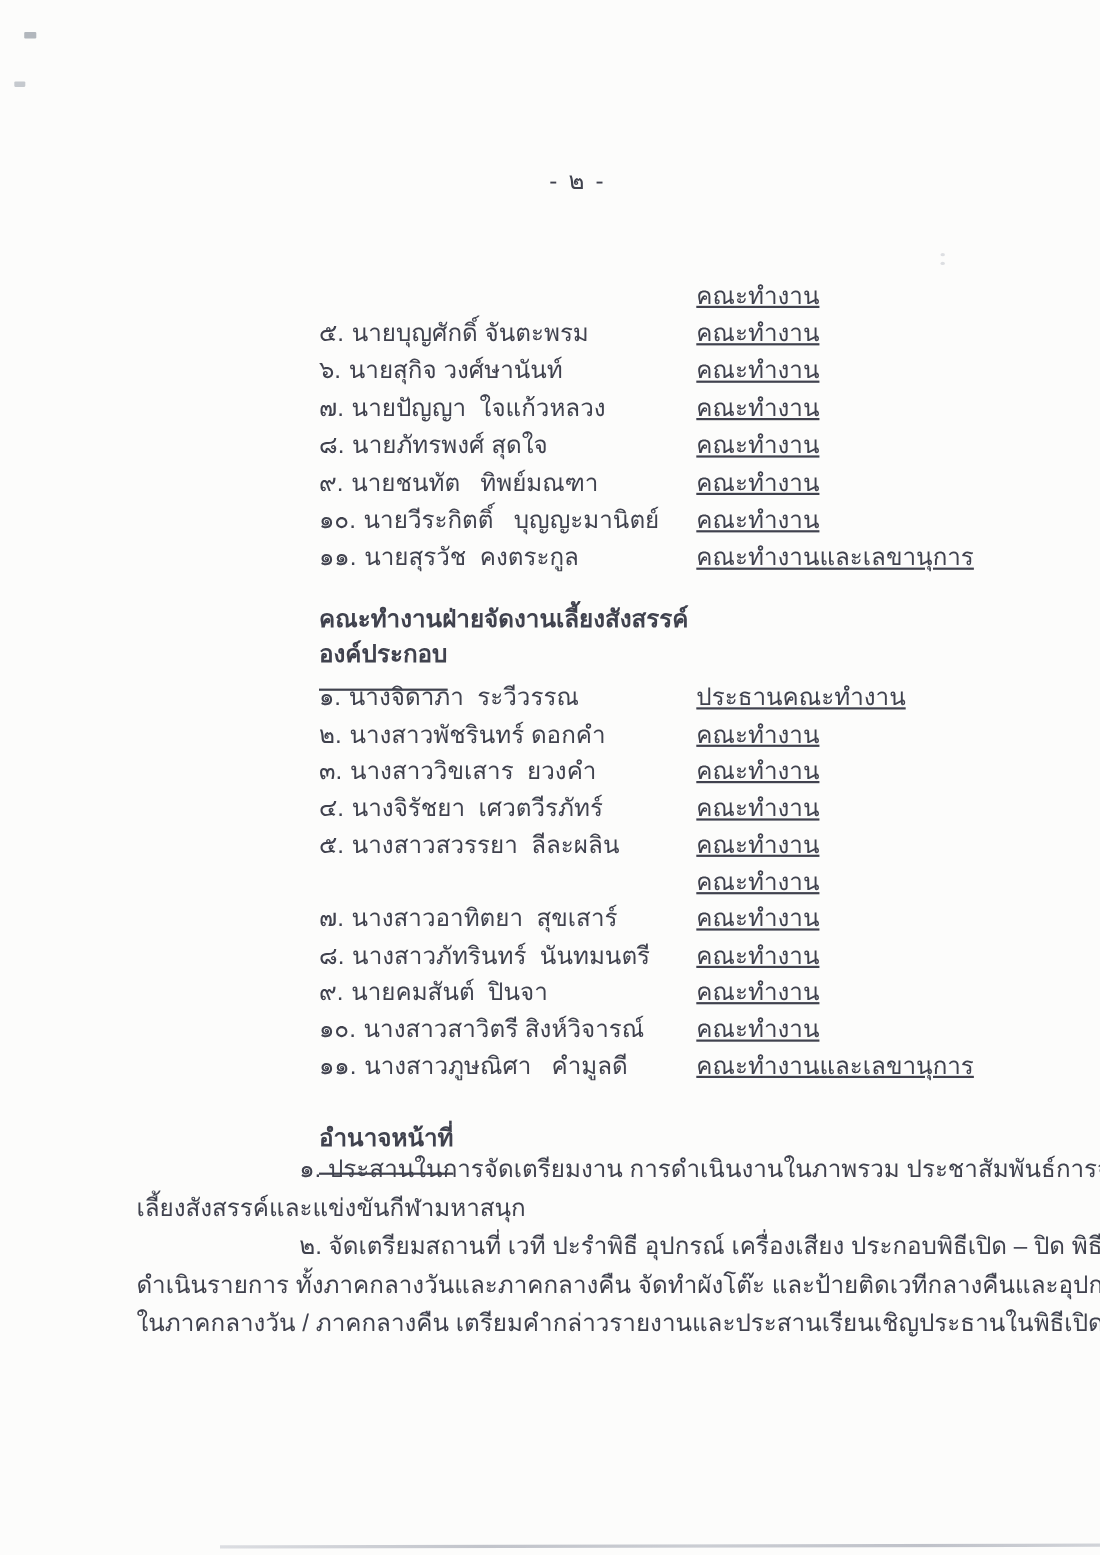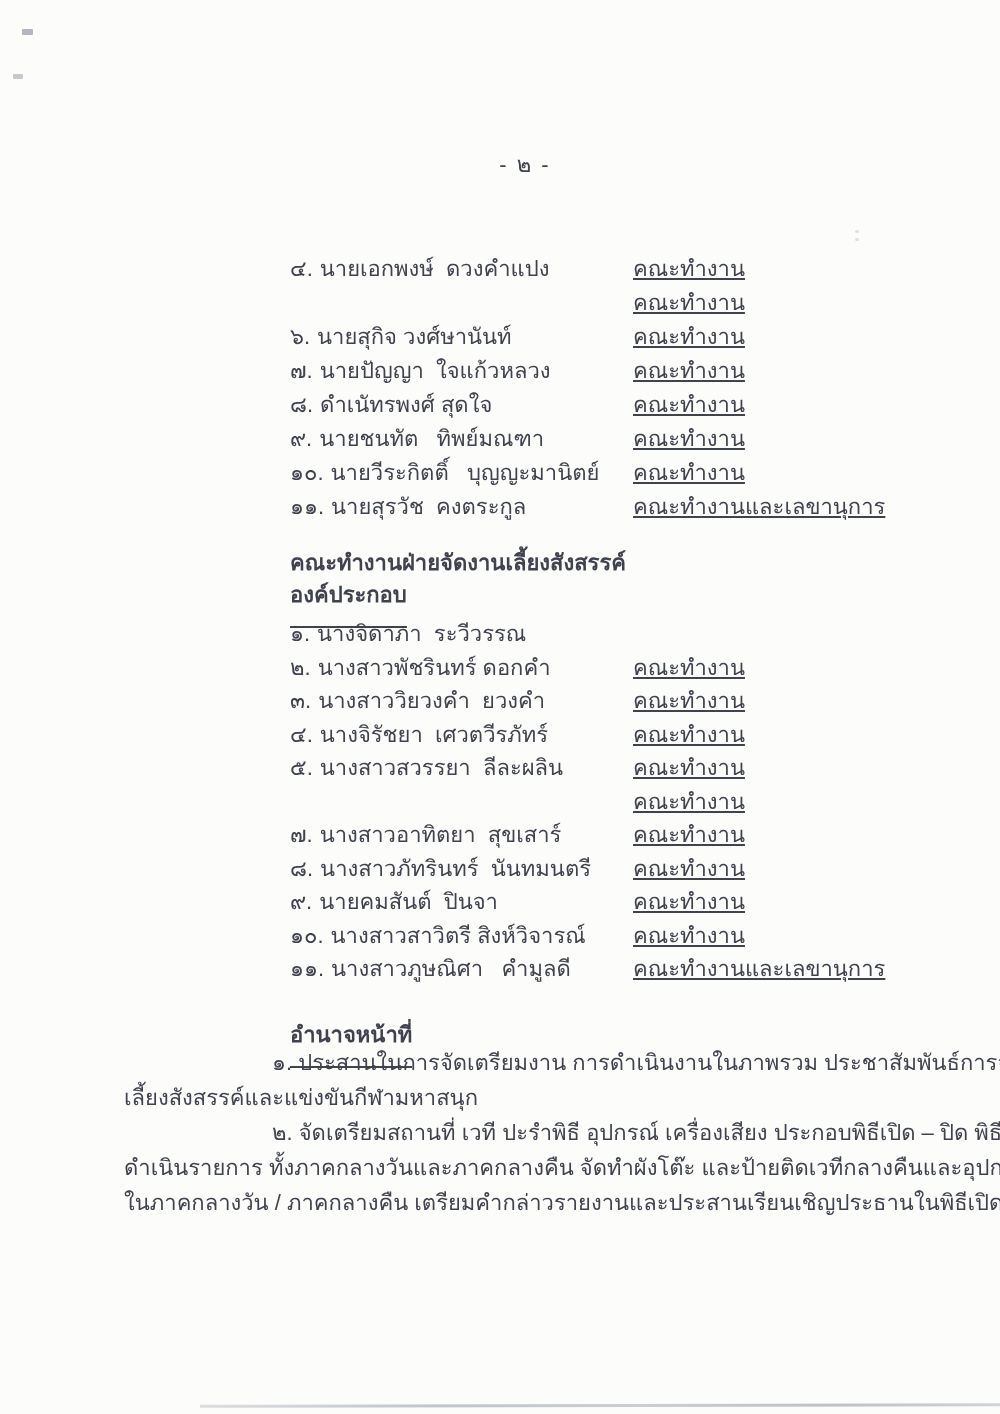--- a/index.html
+++ b/index.html
@@ -46,63 +46,64 @@
   <div class="mark mark-b"></div>
   <div class="mark smudge">
       <i></i>
       <i></i>
     </div>
   <div class="paper-edge"></div>
 
   <div class="txt page-num">- ๒ -</div>
 
   <div class="row" style="top:252px">
-    <span class="num-name"><span>๔.</span><span class="name">นายเอกพงษ์  ดวงคำแปง</span></span>
     <span class="role">คณะทำงาน</span>
   </div>
   <div class="row" style="top:286px">
+    <span class="num-name"><span>๕.</span><span class="name">นายบุญศักดิ์ จันตะพรม</span></span>
     <span class="role">คณะทำงาน</span>
   </div>
   <div class="row" style="top:320px">
     <span class="num-name"><span>๖.</span><span class="name">นายสุกิจ วงศ์ษานันท์</span></span>
     <span class="role">คณะทำงาน</span>
   </div>
   <div class="row" style="top:354px">
     <span class="num-name"><span>๗.</span><span class="name">นายปัญญา  ใจแก้วหลวง</span></span>
     <span class="role">คณะทำงาน</span>
   </div>
   <div class="row" style="top:388px">
-    <span class="num-name"><span>๘.</span><span class="name">ดำเนัทรพงศ์ สุดใจ</span></span>
+    <span class="num-name"><span>๘.</span><span class="name">นายภัทรพงศ์ สุดใจ</span></span>
     <span class="role">คณะทำงาน</span>
   </div>
   <div class="row" style="top:422px">
     <span class="num-name"><span>๙.</span><span class="name">นายชนทัต   ทิพย์มณฑา</span></span>
     <span class="role">คณะทำงาน</span>
   </div>
   <div class="row" style="top:456px">
     <span class="num-name"><span>๑๐.</span><span class="name">นายวีระกิตติ์   บุญญะมานิตย์</span></span>
     <span class="role">คณะทำงาน</span>
   </div>
   <div class="row" style="top:490px">
     <span class="num-name"><span>๑๑.</span><span class="name">นายสุรวัช  คงตระกูล</span></span>
     <span class="role">คณะทำงานและเลขานุการ</span>
   </div>
 
   <div class="txt heading" style="left:290px;top:546px">คณะทำงานฝ่ายจัดงานเลี้ยงสังสรรค์</div>
   <div class="txt" style="left:290px;top:578px"><span class="heading underlined">องค์ประกอบ</span></div>
 
   <div class="row" style="top:617px">
     <span class="num-name"><span>๑.</span><span class="name">นางจิดาภา  ระวีวรรณ</span></span>
+    <span class="role">ประธานคณะทำงาน</span>
   </div>
   <div class="row" style="top:651px">
     <span class="num-name"><span>๒.</span><span class="name">นางสาวพัชรินทร์ ดอกคำ</span></span>
     <span class="role">คณะทำงาน</span>
   </div>
   <div class="row" style="top:684px">
-    <span class="num-name"><span>๓.</span><span class="name">นางสาววิยวงคำ  ยวงคำ</span></span>
+    <span class="num-name"><span>๓.</span><span class="name">นางสาววิขเสาร  ยวงคำ</span></span>
     <span class="role">คณะทำงาน</span>
   </div>
   <div class="row" style="top:718px">
     <span class="num-name"><span>๔.</span><span class="name">นางจิรัชยา  เศวตวีรภัทร์</span></span>
     <span class="role">คณะทำงาน</span>
   </div>
   <div class="row" style="top:751px">
     <span class="num-name"><span>๕.</span><span class="name">นางสาวสวรรยา  ลีละผลิน</span></span>
     <span class="role">คณะทำงาน</span>
   </div>

